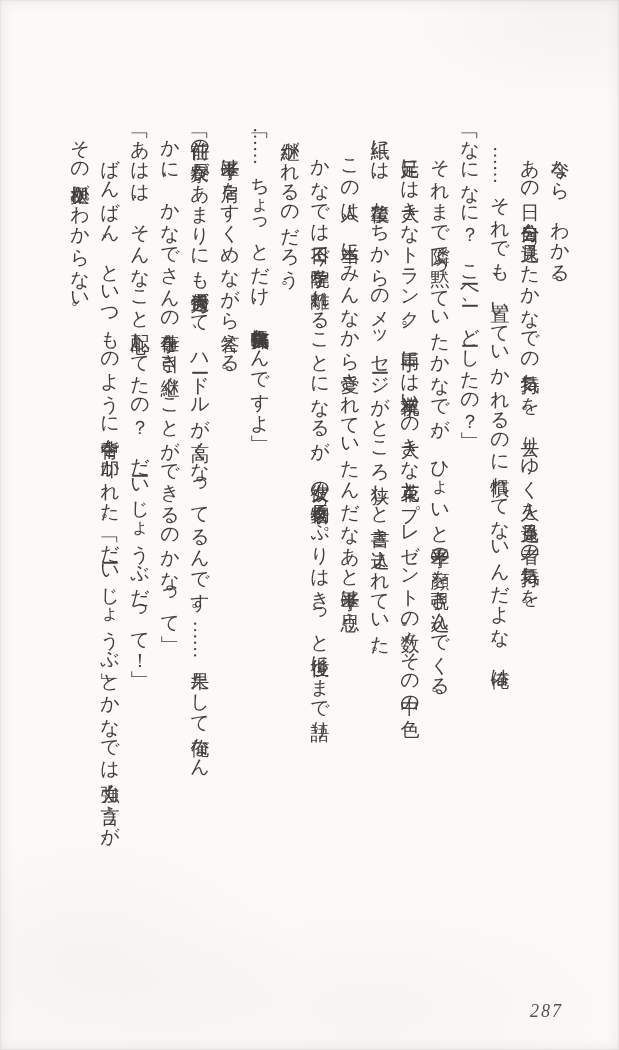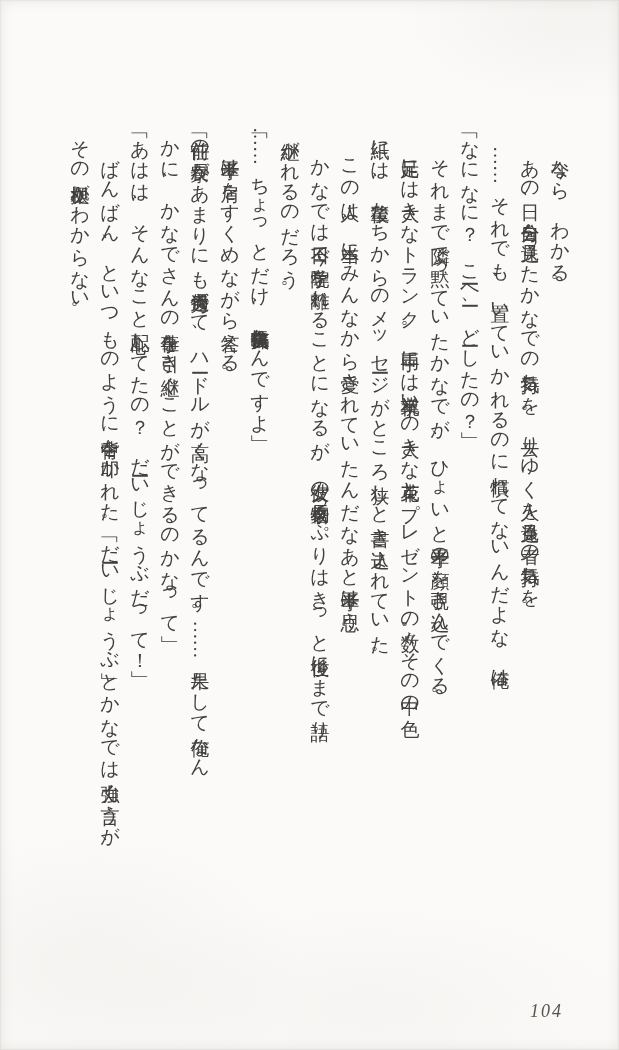--- a/index.html
+++ b/index.html
@@ -74,14 +74,14 @@
       <p class="line indent">かなでは今日で学院を離れることになるが、彼女の名物寮長っぷりはきっと後世にまで語り</p>
       <p class="line">継がれるのだろう。</p>
       <p class="line">「……ちょっとだけ、自信喪失気味なんですよ」</p>
       <p class="line indent">孝平は肩をすくめながら答える。</p>
       <p class="line">「前任の寮長があまりにも優秀過ぎて、ハードルが高くなってるんです。……果たして俺なん</p>
       <p class="line">かに、かなでさんの仕事を引き継ぐことができるのかなって」</p>
       <p class="line">「あはは、そんなこと心配してたの？　だーいじょうぶだって！」</p>
       <p class="line indent">ばんばん、といつものように背中を叩かれた。「だーいじょうぶ」とかなでは力強く言うが、</p>
       <p class="line">その根拠がわからない。</p>
     </div>
-  <div class="page-number">104</div>
+  <div class="page-number">287</div>
 </div>
 
 </body></html>

